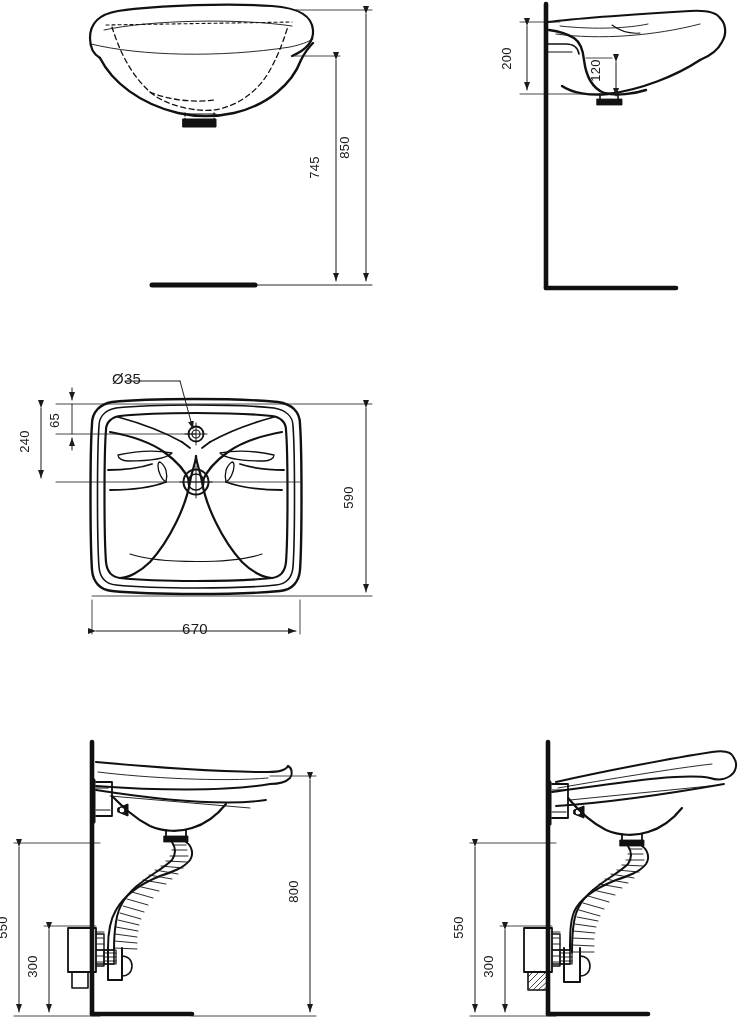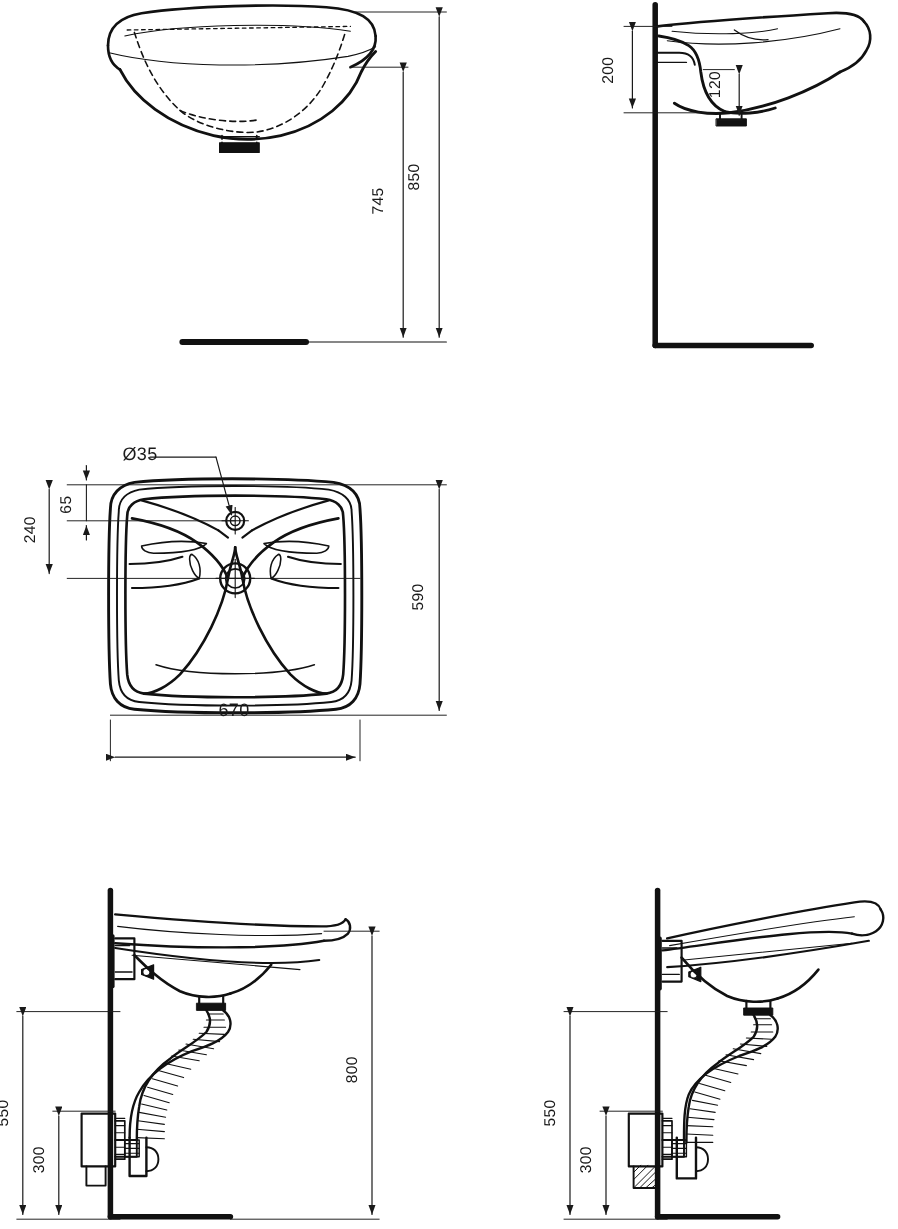--- a/index.html
+++ b/index.html
@@ -425,24 +425,24 @@
 
   </g>
 </svg>
 
 <div class="dimlabel vert" style="left:333px;top:140px;">850</div>
 <div class="dimlabel vert" style="left:303px;top:160px;">745</div>
 
 <div class="dimlabel vert" style="left:495px;top:51px;">200</div>
 <div class="dimlabel vert" style="left:584px;top:63px;">120</div>
 
-<div class="dimlabel" style="left:102px;top:370px;font-size:15px;text-align:right;">Ø35</div>
+<div class="dimlabel" style="left:112px;top:370px;font-size:15px;text-align:right;">Ø35</div>
 <div class="dimlabel vert" style="left:47px;top:413px;">65</div>
 <div class="dimlabel vert" style="left:13px;top:434px;">240</div>
 <div class="dimlabel vert" style="left:337px;top:490px;">590</div>
-<div class="dimlabel" style="left:182px;top:584px;font-size:15px;">670</div>
+<div class="dimlabel" style="left:182px;top:620px;font-size:15px;">670</div>
 
 <div class="dimlabel vert" style="left:282px;top:884px;">800</div>
 <div class="dimlabel vert" style="left:-9px;top:920px;">550</div>
 <div class="dimlabel vert" style="left:21px;top:959px;">300</div>
 
 <div class="dimlabel vert" style="left:447px;top:920px;">550</div>
 <div class="dimlabel vert" style="left:477px;top:959px;">300</div>
 
 </body></html>

